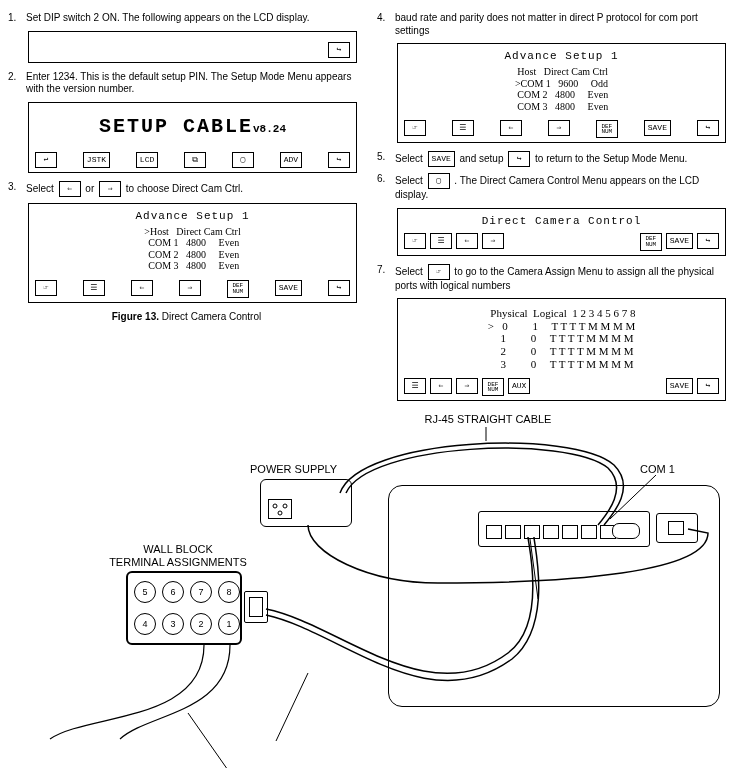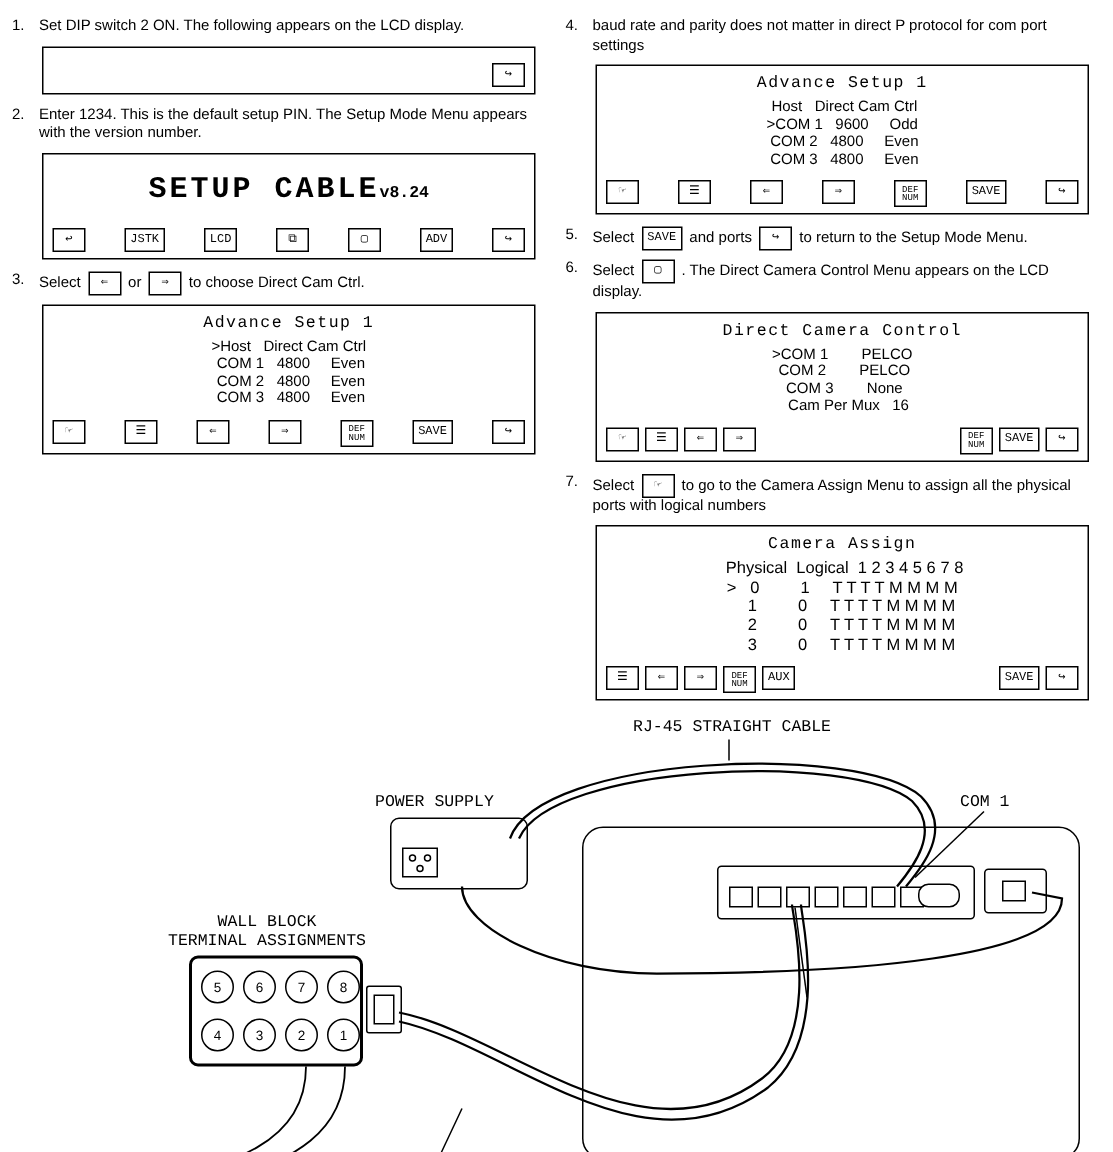--- a/index.html
+++ b/index.html
@@ -40,21 +40,21 @@
     font-weight: bold;
   }
   .lcd-sub {
     font-family: "Courier New", monospace;
     text-align: center;
     font-size: 11px;
     letter-spacing: 1px;
     padding-bottom: 2px;
   }
   .lcd-body {
-    font-family: Liberation Sans, sans-serif;
+    font-family: Liberation Serif, serif;
     font-size: 10px;
     white-space: pre;
     line-height: 1.15;
     padding: 2px 6px 4px 6px;
     text-align: center;
   }
   .btnrow {
     display: flex;
     justify-content: space-between;
     gap: 4px;
@@ -87,21 +87,21 @@
   }
   .caption b { font-weight: bold; }
   
   .diagram-wrap {
     position: relative;
     width: 726px;
     height: 430px;
     margin-top: 4px;
   }
   .dlabel {
-    font-family: Liberation Mono, monospace;
+    font-family: Liberation Sans, sans-serif;
     font-size: 11px;
     position: absolute;
     white-space: nowrap;
   }
   .dlabel.center { text-align: center; }
   .dbox {
     position: absolute;
     border: 1px solid #000;
     border-radius: 10px;
     background: #fff;
@@ -242,20 +242,23 @@
         <span class="kbtn" style="white-space:pre;line-height:0.9;height:18px;font-size:6px"><span>DEF
 NUM</span></span>
         <span class="kbtn">
             <span>SAVE</span>
           </span>
         <span class="kbtn">
             <span>↪</span>
           </span>
       </div>
     </div>
+    <div class="caption">
+      <b>Figure 13.</b><span>  Direct Camera Control</span>
+    </div>
   </div>
 
   <div class="col">
     <div class="step">
       <div class="num">4.</div>
       <div class="txt">baud rate and parity does not matter in direct P protocol for com port settings</div>
     </div>
     <div class="lcd">
       <div class="lcd-sub">Advance Setup 1</div>
       <div class="lcd-body"> Host   Direct Cam Ctrl
@@ -286,44 +289,40 @@
       </div>
     </div>
 
     <div class="step">
       <div class="num">5.</div>
       <div class="txt">
         <span>Select</span>
         <span class="kbtn inline-btn">
             <span>SAVE</span>
           </span>
-        <span>and ports</span>
+        <span>and setup</span>
         <span class="kbtn inline-btn">
             <span>↪</span>
           </span>
         <span>to return to the Setup Mode Menu.</span>
       </div>
     </div>
 
     <div class="step">
       <div class="num">6.</div>
       <div class="txt">
         <span>Select</span>
         <span class="kbtn inline-btn">
             <span>▢</span>
           </span>
         <span>. The Direct Camera Control Menu appears on the LCD display.</span>
       </div>
     </div>
     <div class="lcd">
       <div class="lcd-sub">Direct Camera Control</div>
-      <div class="lcd-body">&gt;COM 1        PELCO
- COM 2        PELCO
- COM 3        None
-   Cam Per Mux   16</div>
       <div class="btnrow">
         <span class="kbtn">
             <span>☞</span>
           </span>
         <span class="kbtn">
             <span>☰</span>
           </span>
         <span class="kbtn">
             <span>⇐</span>
           </span>
@@ -346,21 +345,20 @@
       <div class="num">7.</div>
       <div class="txt">
         <span>Select</span>
         <span class="kbtn inline-btn">
             <span>☞</span>
           </span>
         <span>to go to the Camera Assign Menu to assign all the physical ports with logical numbers</span>
       </div>
     </div>
     <div class="lcd">
-      <div class="lcd-sub">Camera Assign</div>
       <div class="lcd-body" style="font-size:11px"> Physical  Logical  1 2 3 4 5 6 7 8
 &gt;   0         1     T T T T M M M M
     1         0     T T T T M M M M
     2         0     T T T T M M M M
     3         0     T T T T M M M M</div>
       <div class="btnrow">
         <span class="kbtn">
             <span>☰</span>
           </span>
         <span class="kbtn">

